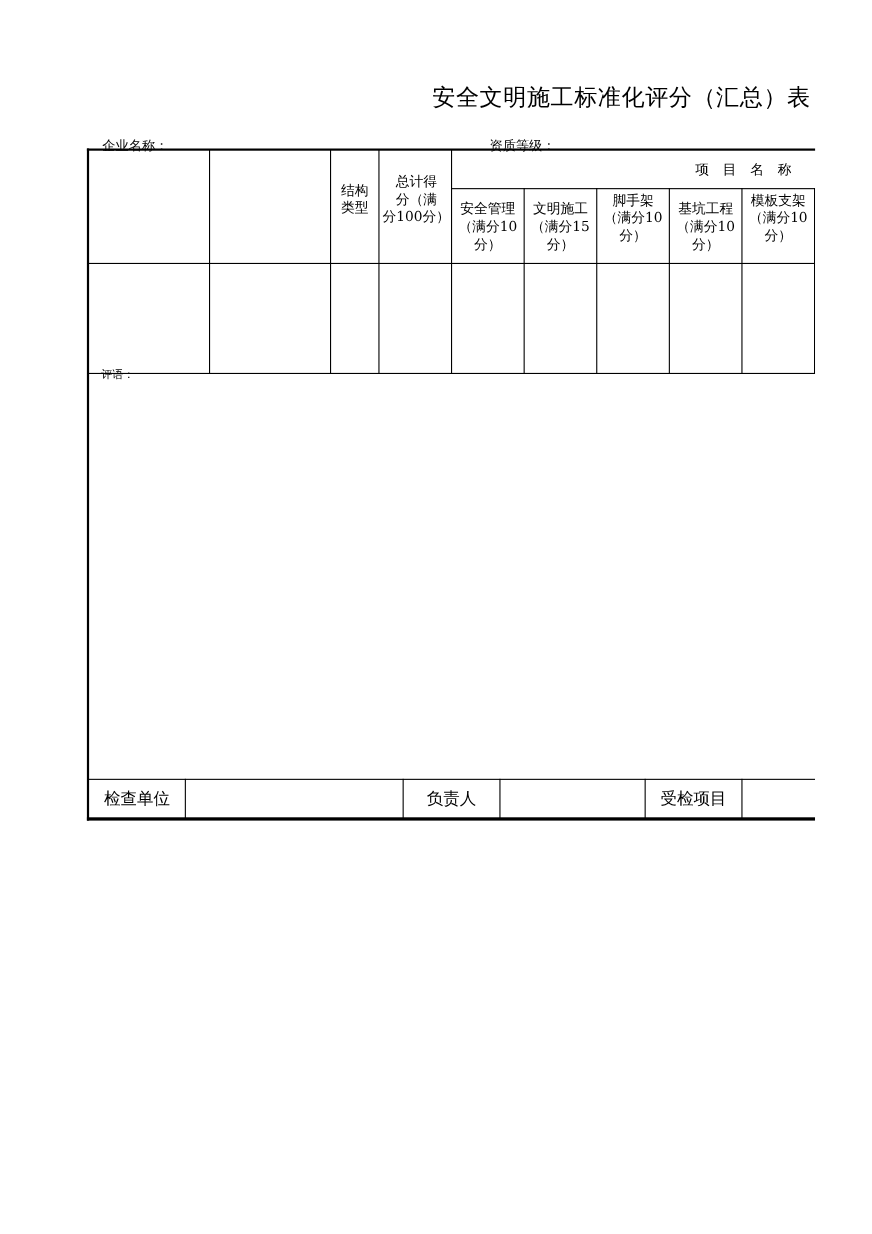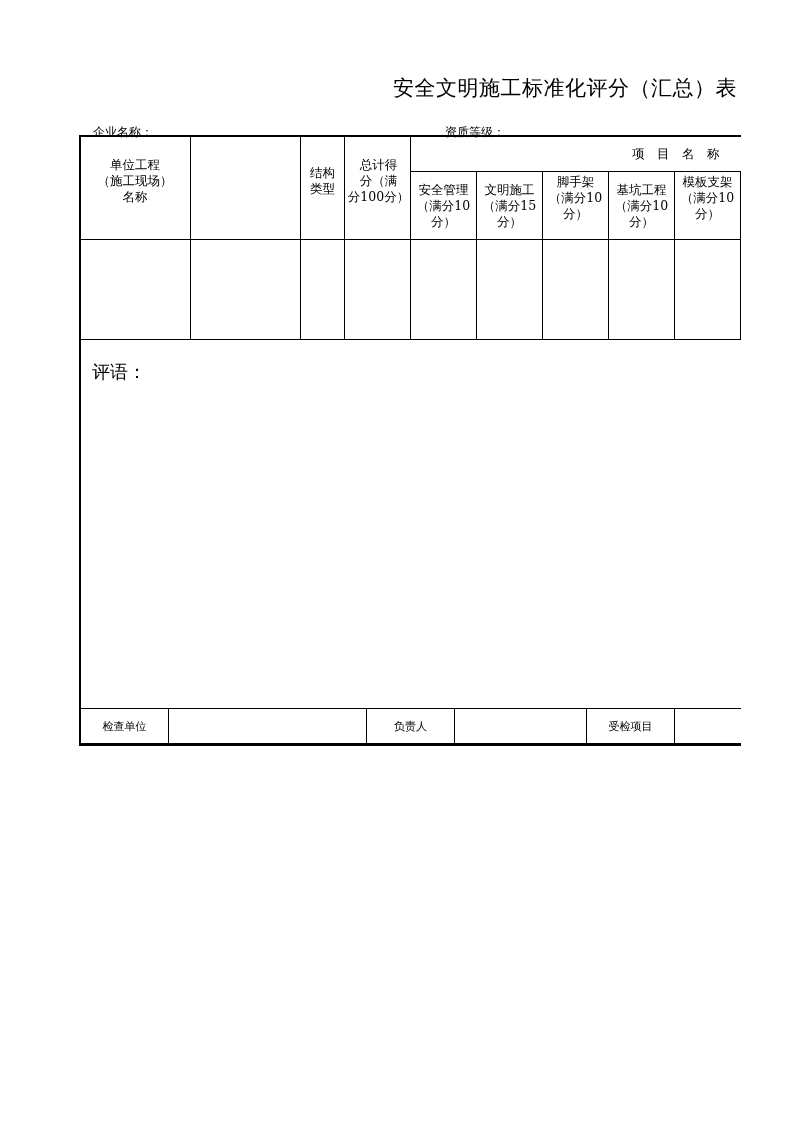--- a/index.html
+++ b/index.html
@@ -5,21 +5,21 @@
     html, body { margin:0; padding:0; background:#ffffff; }
     body { width:793px; height:1122px; position:relative; overflow:hidden;
            font-family:"DejaVu Serif","Liberation Serif",serif; color:#000; }
     .title { position:absolute; left:393px; top:74px; font-size:21px;
              font-family:"DejaVu Sans","Liberation Sans",sans-serif; white-space:nowrap;
              letter-spacing:0.5px; }
     .meta { position:absolute; top:124px; font-size:12px; white-space:nowrap; }
     .line { position:absolute; background:#000; }
     .cell { position:absolute; display:flex; align-items:flex-start; justify-content:center;
             text-align:center; font-size:12.5px; line-height:16px; }
-    .ftxt { position:absolute; font-size:11px; display:flex; align-items:center; justify-content:center; }
+    .ftxt { position:absolute; font-size:15px; display:flex; align-items:center; justify-content:center; }
     .clip { position:absolute; left:0; top:0; width:741px; height:1122px; overflow:hidden; }
   </style>
 </head>
 <body>
 
 <div class="title">安全文明施工标准化评分（汇总）表</div>
 
 <div class="meta" style="left:93px;">企业名称：</div>
 <div class="meta" style="left:445px;">资质等级：</div>
 
@@ -37,27 +37,20 @@
   <div class="line" style="left:410px; top:136px; width:1px; height:204px;"></div>
   <div class="line" style="left:476px; top:171px; width:1px; height:169px;"></div>
   <div class="line" style="left:542px; top:171px; width:1px; height:169px;"></div>
   <div class="line" style="left:608px; top:171px; width:1px; height:169px;"></div>
   <div class="line" style="left:674px; top:171px; width:1px; height:169px;"></div>
 
   <div class="line" style="left:410px; top:171px; width:331px; height:1px;"></div>
   <div class="line" style="left:80px; top:239px; width:661px; height:1px;"></div>
   <div class="line" style="left:80px; top:339px; width:661px; height:1px;"></div>
 
-  <div class="cell" style="left:80px; top:157px; width:110px;">
-    <div>
-      <div>单位工程</div>
-      <div>（施工现场）</div>
-      <div>名称</div>
-    </div>
-  </div>
   <div class="cell" style="left:301px; top:165px; width:43px;">
     <div>
       <div>结构</div>
       <div>类型</div>
     </div>
   </div>
   <div class="cell" style="left:346px; top:157px; width:65px;">
     <div>
       <div>总计得</div>
       <div>分（满</div>
@@ -105,21 +98,21 @@
   <div class="cell" style="left:81px; top:240px; width:109px; height:99px;"></div>
   <div class="cell" style="left:191px; top:240px; width:109px; height:99px;"></div>
   <div class="cell" style="left:301px; top:240px; width:43px; height:99px;"></div>
   <div class="cell" style="left:345px; top:240px; width:65px; height:99px;"></div>
   <div class="cell" style="left:411px; top:240px; width:65px; height:99px;"></div>
   <div class="cell" style="left:477px; top:240px; width:65px; height:99px;"></div>
   <div class="cell" style="left:543px; top:240px; width:65px; height:99px;"></div>
   <div class="cell" style="left:609px; top:240px; width:65px; height:99px;"></div>
   <div class="cell" style="left:675px; top:240px; width:65px; height:99px;"></div>
 
-  <div style="position:absolute; left:92px; top:360px; font-size:18px;">评语：</div>
+  <div style="position:absolute; left:92px; top:334px; font-size:10px;">评语：</div>
   <div style="position:absolute; left:81px; top:362px; width:660px; height:345px;"></div>
 
   <div class="line" style="left:80px; top:708px; width:661px; height:1px;"></div>
   <div class="line" style="left:79px; top:743px; width:662px; height:3px;"></div>
   <div class="line" style="left:168px; top:708px; width:1px; height:36px;"></div>
   <div class="line" style="left:366px; top:708px; width:1px; height:36px;"></div>
   <div class="line" style="left:454px; top:708px; width:1px; height:36px;"></div>
   <div class="line" style="left:586px; top:708px; width:1px; height:36px;"></div>
   <div class="line" style="left:674px; top:708px; width:1px; height:36px;"></div>
 

